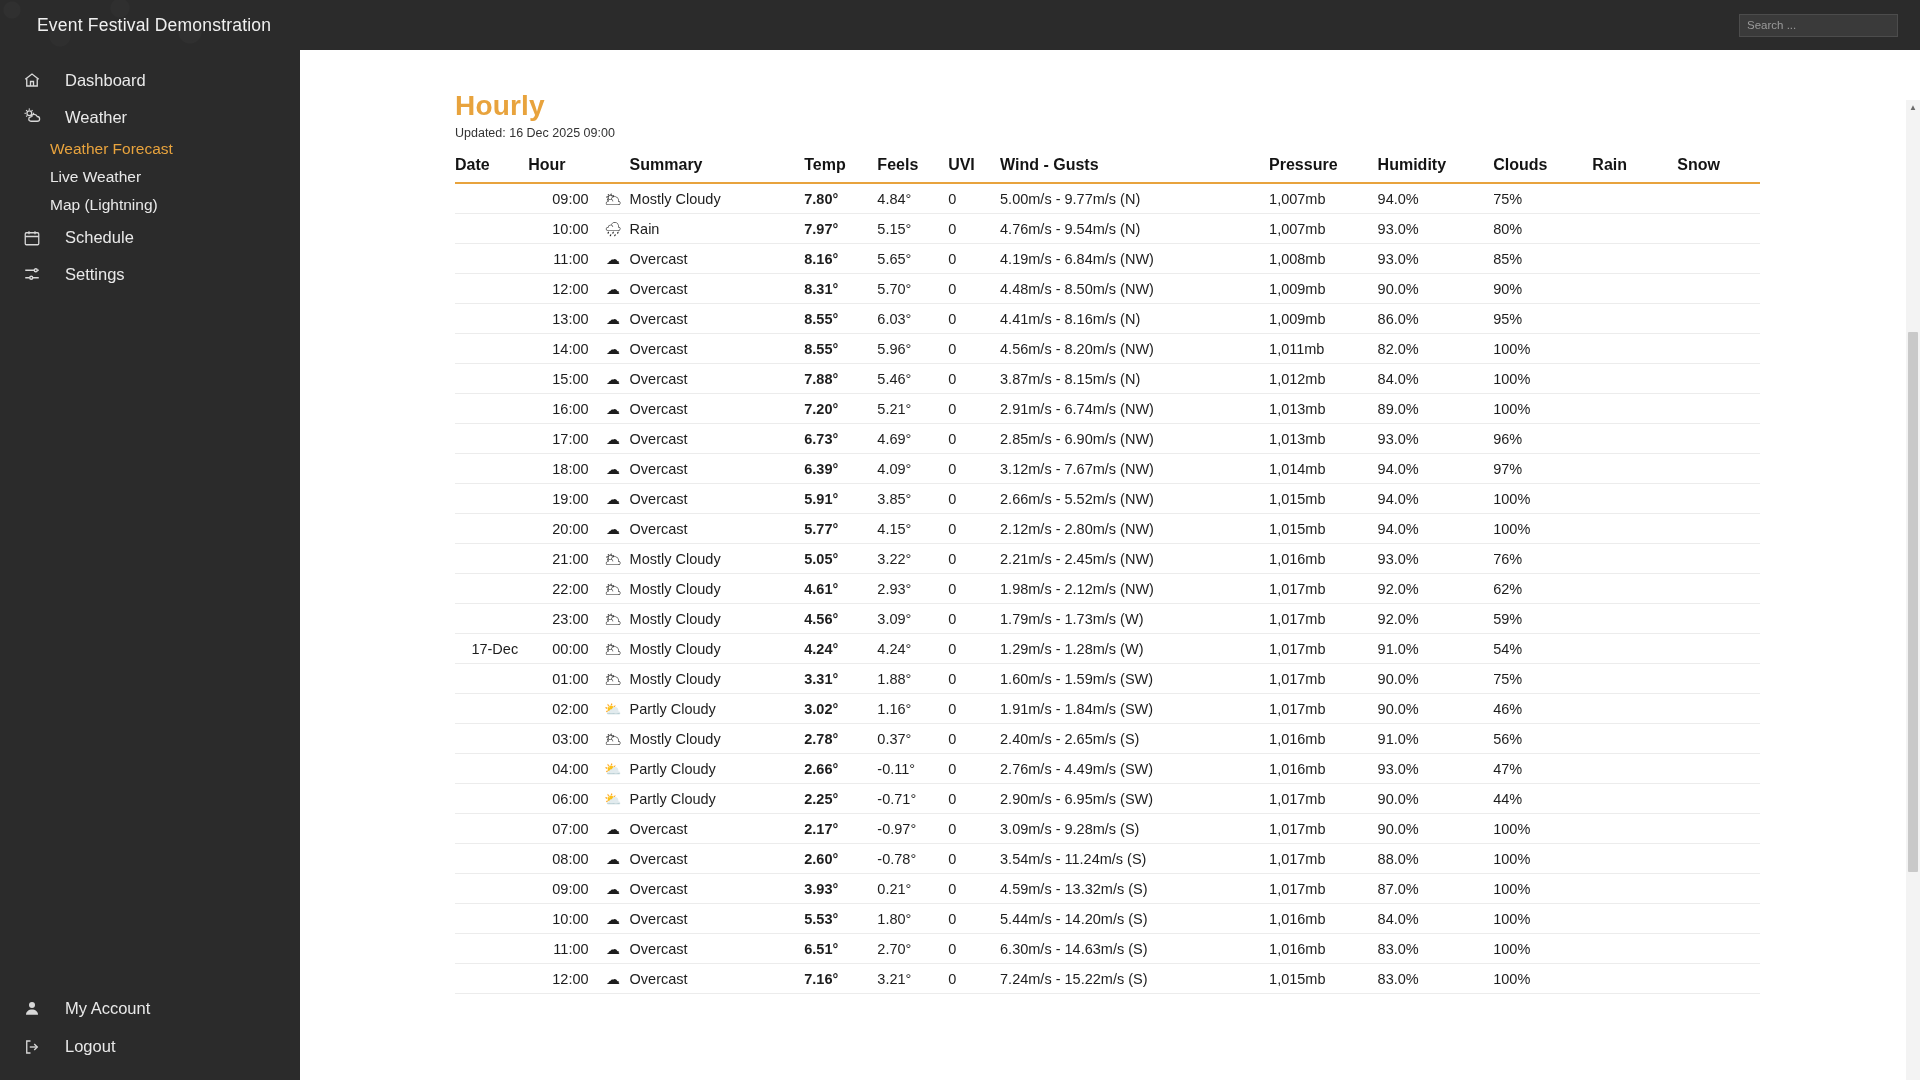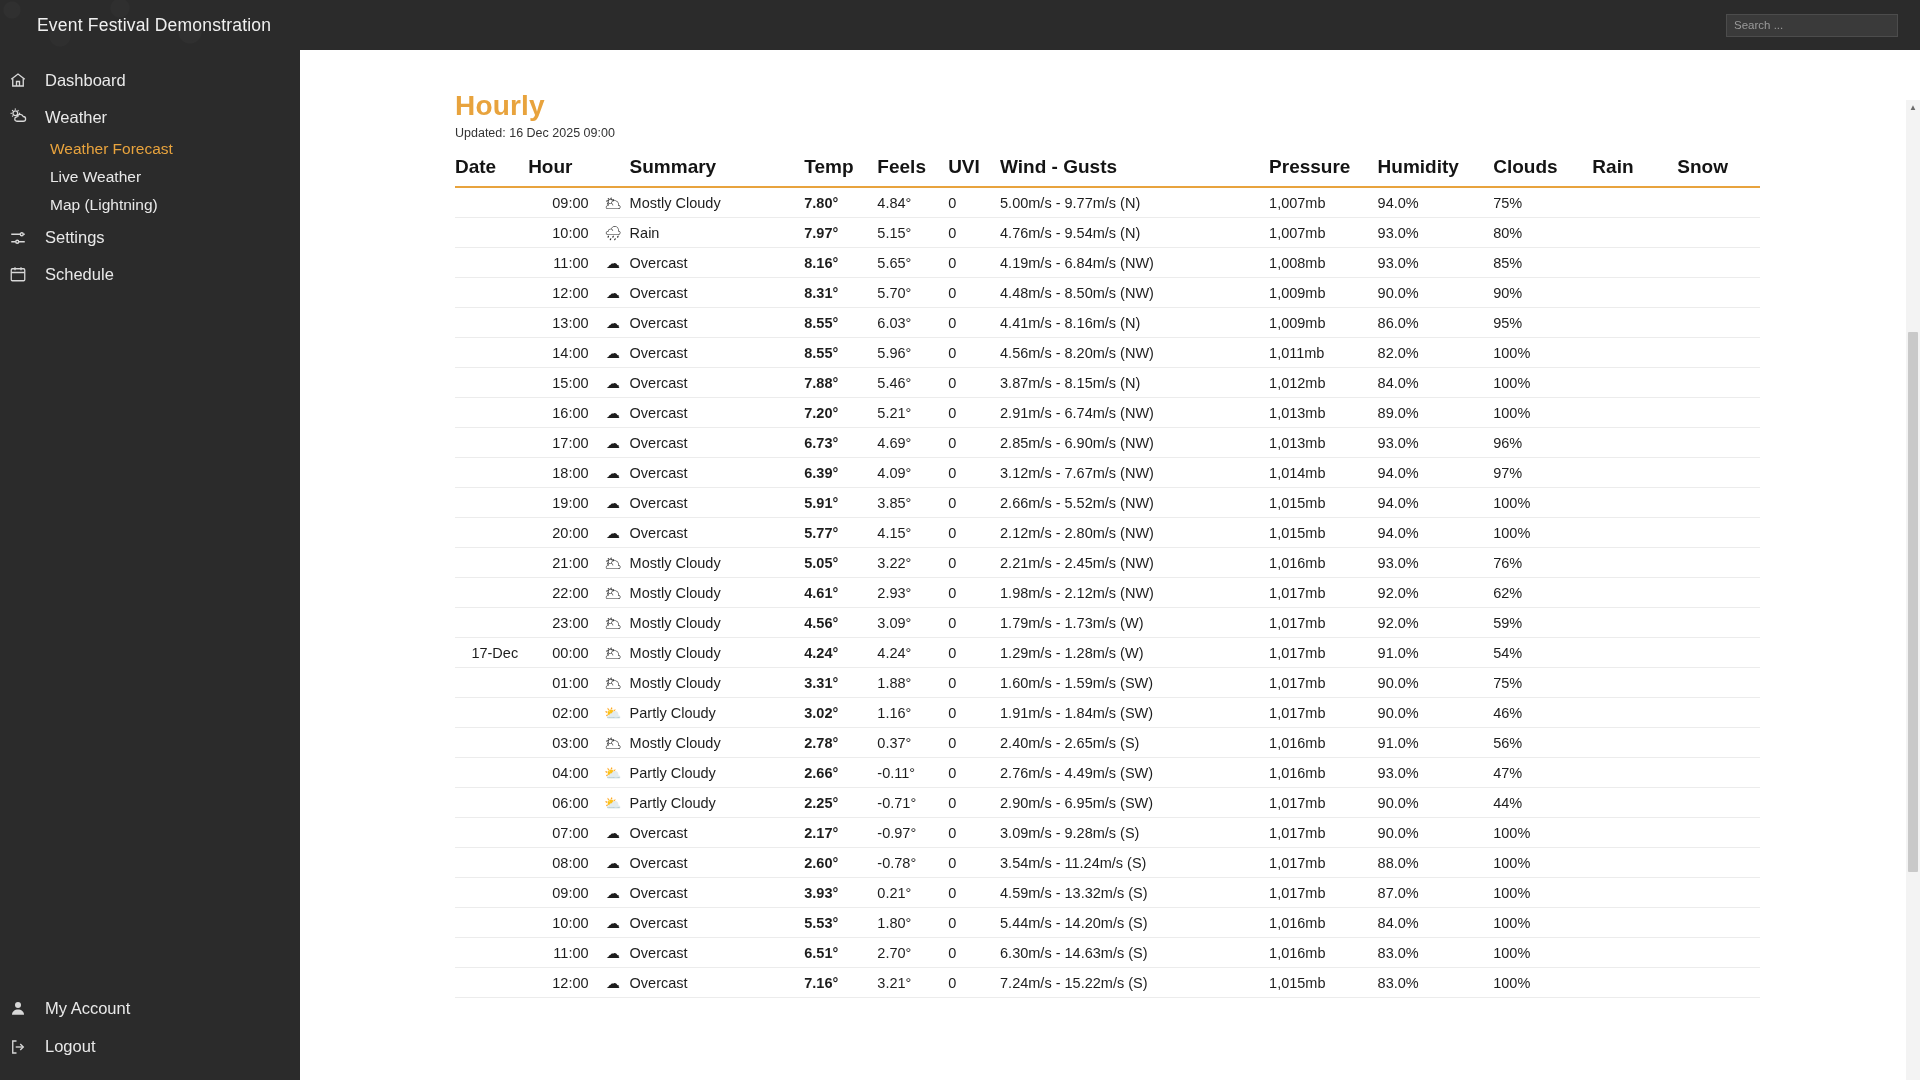--- a/index.html
+++ b/index.html
@@ -35,21 +35,21 @@
   }
   .app-title {
     color: #f0f0f0;
     font-size: 17.5px;
     padding-left: 37px;
     letter-spacing: 0.2px;
     white-space: nowrap;
   }
   .search-wrap { padding-right: 22px; }
   .search-input {
-    width: 172px;
+    width: 159px;
     height: 23px;
     background: #3a3a3a;
     border: 1px solid #4c4c4c;
     color: #cfcfcf;
     font-size: 11.5px;
     font-family: "Liberation Sans", sans-serif;
     padding: 0 7px;
     outline: none;
   }
   .search-input::placeholder { color: #9a9a9a; }
@@ -71,22 +71,22 @@
     flex-direction: column;
     justify-content: space-between;
     flex: none;
     position: relative;
     z-index: 4;
   }
   .nav-top { padding-top: 12px; }
   .nav-item {
     display: flex;
     align-items: center;
-    gap: 17px;
-    padding: 8px 0 8px 8px;
+    gap: 23px;
+    padding: 8px 0 8px 22px;
     font-size: 16.5px;
     color: #e9e9e9;
     cursor: pointer;
     line-height: 1.25;
   }
   .nav-item .ic {
     width: 20px; height: 20px;
     display: inline-flex;
     align-items: center; justify-content: center;
     color: #d8d8d8;
@@ -132,21 +132,21 @@
   table.fc {
     border-collapse: collapse;
     width: 1305px;
     table-layout: fixed;
     font-size: 14.5px;
     color: #1d1d1d;
   }
   table.fc thead th {
     text-align: left;
     font-weight: bold;
-    font-size: 19px;
+    font-size: 16px;
     padding: 0 0 8px 0;
     border-bottom: 2px solid #e8a33d;
     color: #141414;
     white-space: nowrap;
   }
   table.fc tbody td {
     padding: 6.5px 0;
     border-bottom: 1px solid #ececec;
     white-space: nowrap;
     vertical-align: middle;
@@ -231,37 +231,37 @@
           </span>
           <span>Weather</span>
         </div>
 
         <div class="nav-sub active">Weather Forecast</div>
         <div class="nav-sub">Live Weather</div>
         <div class="nav-sub">Map (Lightning)</div>
 
         <div class="nav-item">
           <span class="ic">
+            <svg width="18" height="18" viewBox="0 0 24 24" fill="none" stroke="currentColor" stroke-width="1.7">
+              <rect x="3" y="5" width="18" height="16" rx="1.5"></rect>
+                <path d="M3 10h18M8 3v4M16 3v4"></path>
+            </svg>
+          </span>
+          <span>Schedule</span>
+        </div>
+
+        <div class="nav-item">
+          <span class="ic">
             <svg width="18" height="18" viewBox="0 0 24 24" fill="none" stroke="currentColor" stroke-width="1.8">
               <path d="M3 7h12M19 7h2M3 17h6M13 17h8"></path>
                 <circle cx="17" cy="7" r="2"></circle>
                 <circle cx="11" cy="17" r="2"></circle>
             </svg>
           </span>
           <span>Settings</span>
-        </div>
-
-        <div class="nav-item">
-          <span class="ic">
-            <svg width="18" height="18" viewBox="0 0 24 24" fill="none" stroke="currentColor" stroke-width="1.7">
-              <rect x="3" y="5" width="18" height="16" rx="1.5"></rect>
-                <path d="M3 10h18M8 3v4M16 3v4"></path>
-            </svg>
-          </span>
-          <span>Schedule</span>
         </div>
       </div>
 
       <div class="nav-bottom">
         <div class="nav-item">
           <span class="ic">
             <svg width="18" height="18" viewBox="0 0 24 24" fill="currentColor">
               <circle cx="12" cy="8" r="4"></circle>
                 <path d="M4 21c0-4.4 3.6-7 8-7s8 2.6 8 7z"></path>
             </svg>

